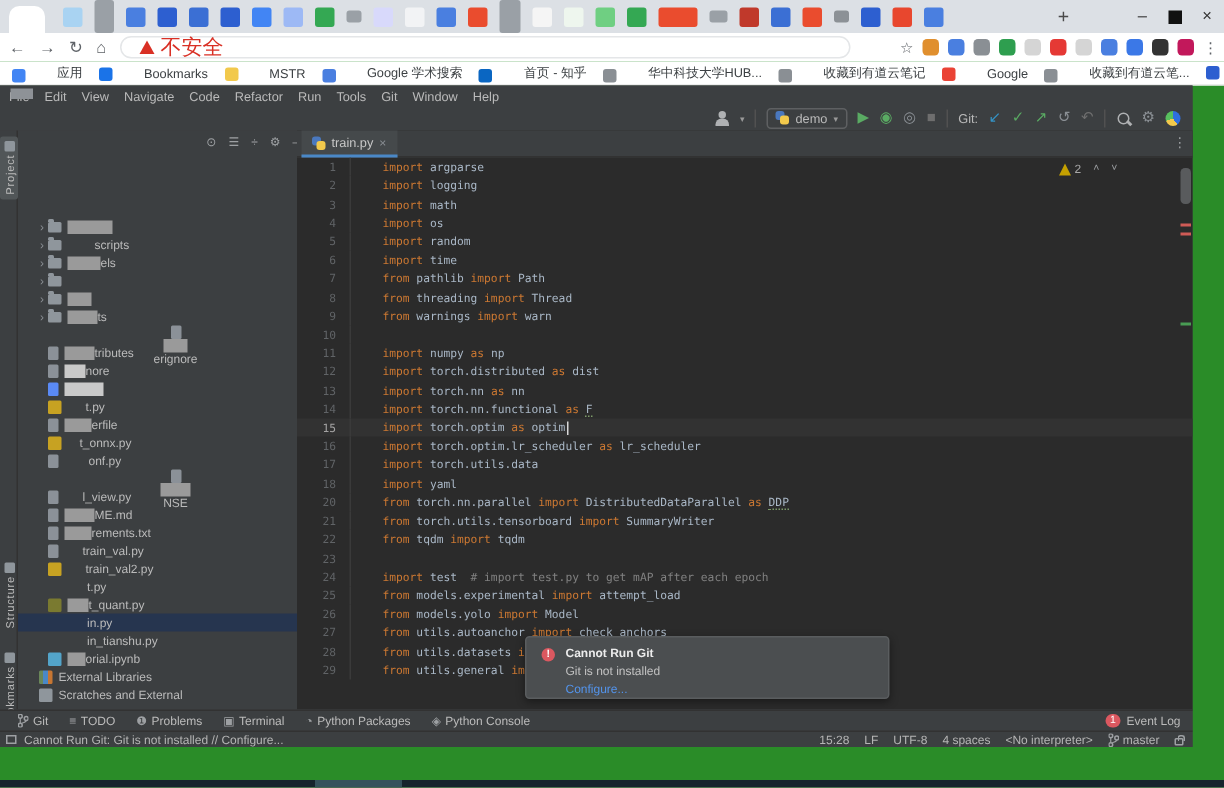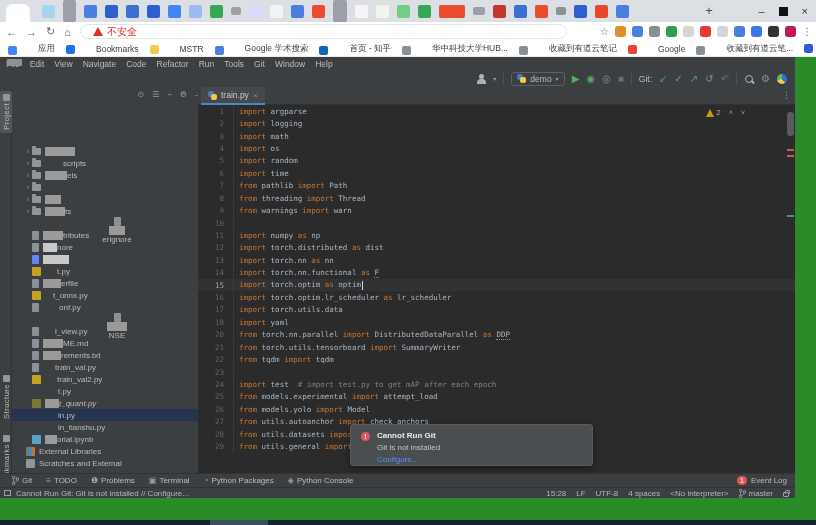--- a/index.html
+++ b/index.html
@@ -11,21 +11,21 @@
   .active-tab { position:absolute; left:6px; top:4px; width:24px; height:18px; background:#fff; border-radius:7px 7px 0 0; }
   .favicons { position:absolute; left:42px; top:0; height:22px; display:flex; align-items:center; gap:8px; }
   .fv { border-radius:2px; flex:0 0 auto; }
   .newtab { position:absolute; left:700px; top:2px; width:18px; height:18px; color:#4a4a4a; font-size:13px; text-align:center; line-height:18px; }
   .winctl { position:absolute; right:2px; top:0; height:22px; display:flex; align-items:center; gap:14px; padding-right:6px; color:#333; font-size:11px; }
   .maxbox { width:9px; height:9px; background:#111; }
   .addrrow { position:absolute; left:0; top:22px; width:816px; height:19px; background:#fff; }
   .navicos { position:absolute; left:6px; top:0; height:19px; display:flex; align-items:center; gap:9px; color:#5f6368; font-size:11px; }
   .addrpill { position:absolute; left:80px; top:2px; width:487px; height:15px; background:#fff; border:1px solid #e4e6e8; border-radius:8px; display:flex; align-items:center; gap:4px; padding-left:12px; }
   .sec-tri { width:0; height:0; border-left:5px solid transparent; border-right:5px solid transparent; border-bottom:9px solid #d93025; }
-  .sec-txt { color:#d93025; font-size:10px; }
+  .sec-txt { color:#d93025; font-size:14px; }
   .extrow { position:absolute; right:4px; top:0; height:19px; display:flex; align-items:center; gap:6px; }
   .star { color:#5f6368; font-size:10px; }
   .ext { width:11px; height:11px; border-radius:3px; flex:0 0 auto; }
   .kebab { color:#5f6368; font-size:10px; }
   .bookmarksbar { position:absolute; left:0; top:41px; width:816px; height:16px; background:#fff; border-bottom:1px solid #ececec; display:flex; align-items:center; gap:11px; padding:0 8px; font-size:8.5px; color:#3c4043; white-space:nowrap; }
   .bm { display:flex; align-items:flex-end; gap:21px; }
   .bmi { width:9px; height:9px; border-radius:2px; flex:0 0 auto; }
   .bm-right { margin-left:auto; display:flex; align-items:center; gap:8px; }
   .bm-favs { display:flex; align-items:center; gap:5px; }
   .bm-div { width:1px; height:10px; background:#d8d8d8; }
@@ -76,21 +76,21 @@
   .edkebab { position:absolute; right:4px; top:3px; color:#9da0a3; font-size:9px; }
   .warncluster { position:absolute; right:50px; top:21px; display:flex; align-items:center; gap:8px; font-size:8px; color:#a8a8a8; }
   .wtri { width:0; height:0; border-left:4.5px solid transparent; border-right:4.5px solid transparent; border-bottom:8px solid #c4a000; }
   .chevud { color:#9da0a3; font-size:7px; }
 
   .codewrap { position:absolute; left:0; top:18px; width:597px; height:368px; overflow:hidden; font-family:"DejaVu Sans Mono", monospace; font-size:7.5px; }
   .cline { position:relative; height:12.43px; display:flex; align-items:center; }
   .cline.cur { background:#323232; }
   .gut { width:36px; padding-right:9px; text-align:right; color:#606366; flex:0 0 auto; border-right:1px solid #3a3a3a; align-self:stretch; display:flex; align-items:center; justify-content:flex-end; }
   .cline.cur .gut { color:#a4a3a3; }
-  .ctext { padding-left:5px; white-space:pre; }
+  .ctext { padding-left:5px; white-space:pre;margin-left:16px; }
   .tk-k { color:#cc7832; } .tk-t { color:#a9b7c6; } .tk-c { color:#808080; }
   .tk-u { color:#a9b7c6; border-bottom:1px dotted #7d9a68; }
   .caret { display:inline-block; width:1px; height:9px; background:#d8d8d8; margin-left:1px; vertical-align:middle; }
 
   .scrollbar { position:absolute; right:1px; top:25px; width:7px; height:24px; background:#595b5d; border-radius:3px; }
   .stripe-mark { position:absolute; right:1px; width:7px; height:2px; }
 
   .notif { position:absolute; left:350px; top:367px; width:243px; height:42px; background:#4b4e50; border:1px solid #5a5d5f; border-radius:3px; box-shadow:0 2px 6px rgba(0,0,0,0.4); font-size:8px; }
   .notif-dot { position:absolute; left:10px; top:7px; width:9px; height:9px; border-radius:50%; background:#db5860; color:#fff; font-size:7px; font-weight:bold; text-align:center; line-height:9px; }
   .notif-title { position:absolute; left:26px; top:6px; color:#ececec; font-weight:bold; }
@@ -450,21 +450,21 @@
             <div style="width: 4px;"></div>
             <div style="width: 12px;"></div>
             <div>train_val2.py</div>
           </div>
           <div class="trow" style="top: 240px; padding-left: 12px;">
             <div style="width: 8px;"></div>
             <div style="width: 4px;"></div>
             <div style="width: 22px;"></div>
             <div>t.py</div>
           </div>
-          <div class="trow" style="top: 252px; padding-left: 12px; font-style: italic;">
+          <div class="trow" style="top: 252px; padding-left: 12px;">
             <div style="width: 8px;"></div>
             <div class="ficon" style="background: rgb(122, 122, 48); width: 9px; opacity: 1;"></div>
             <div style="width: 4px;"></div>
             <div class="redact" style="width: 14px;"></div>
             <div>t_quant.py</div>
           </div>
           <div class="trow sel" style="top: 264px; padding-left: 12px;">
             <div style="width: 8px;"></div>
             <div style="width: 4px;"></div>
             <div style="width: 22px;"></div>

